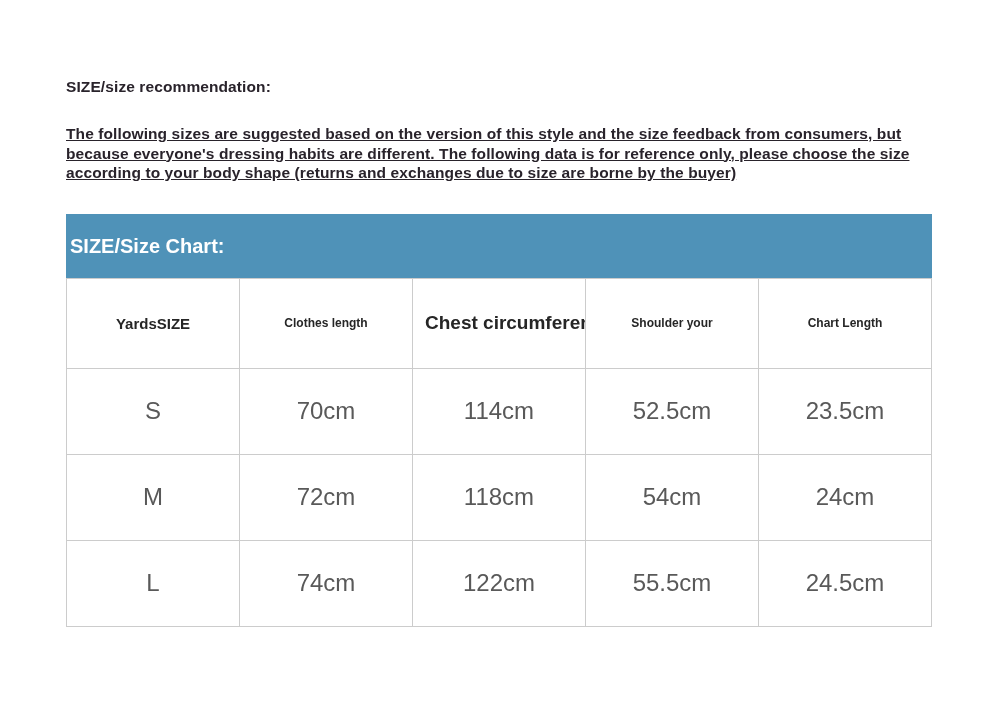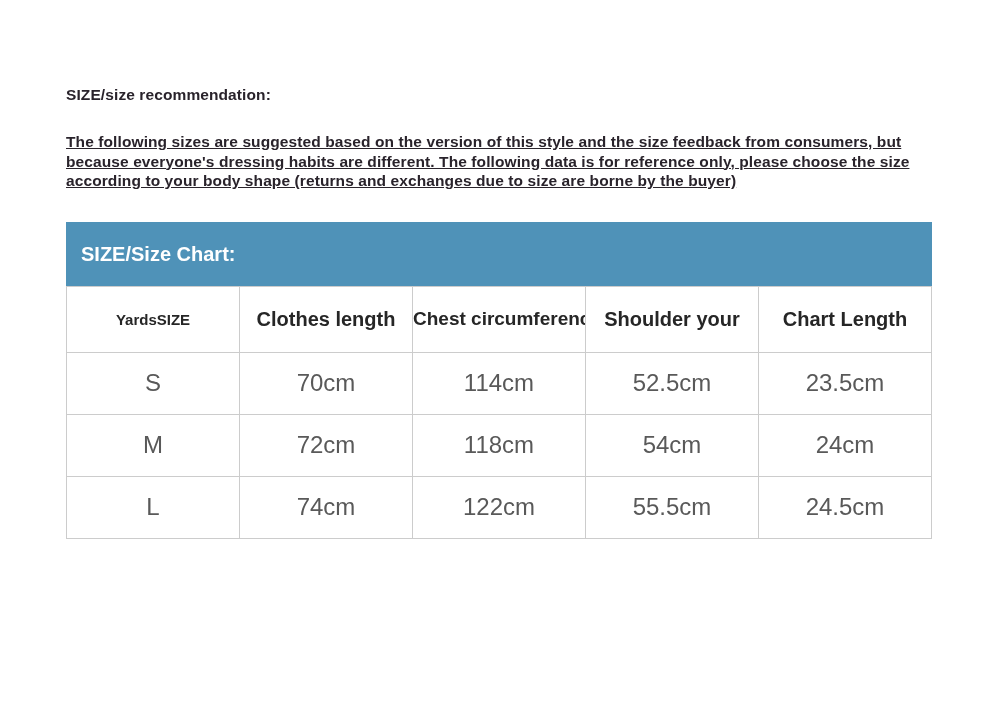--- a/index.html
+++ b/index.html
@@ -8,47 +8,47 @@
     --cell-text:#595959;
     --th-text:#262626;
     --border:#cccccc;
   }
   html,body{margin:0;padding:0;background:#ffffff;}
   body{
     width:1000px;height:708px;position:relative;overflow:hidden;
     font-family:"Liberation Sans","DejaVu Sans",sans-serif;
     -webkit-font-smoothing:antialiased;
   }
-  .content{position:absolute;left:66px;top:8px;width:866px;}
+  .content{position:absolute;left:66px;top:0;width:866px;}
   .heading{
     margin:78px 0 0 0;
     font-size:15.5px;font-weight:bold;color:var(--ink);
     letter-spacing:0.1px;
   }
   .desc{
     margin:28px 0 0 0;
     font-size:15.5px;font-weight:bold;color:var(--ink);
     line-height:19.5px;letter-spacing:0.1px;text-decoration:underline;
   }
   .bar{
     margin-top:31px;height:64px;background:var(--blue);
     color:#ffffff;font-size:20px;font-weight:bold;
-    line-height:64px;padding-left:15px;box-sizing:border-box;
+    line-height:64px;padding-left:4px;box-sizing:border-box;
   }
   table.size-table{
     width:866px;border-collapse:collapse;table-layout:fixed;
     background:#ffffff;
   }
   .size-table th,.size-table td{
     border:1px solid var(--border);
     text-align:center;vertical-align:middle;
-    padding:0;overflow:hidden;white-space:nowrap;
+    padding:12px;overflow:hidden;white-space:nowrap;
   }
   .size-table th{
-    height:65px;color:var(--th-text);font-weight:bold;font-size:20px;
+    height:65px;color:var(--th-text);font-weight:bold;font-size:12px;
   }
   .size-table th:nth-child(1){font-size:15px;}
   .size-table th:nth-child(3){font-size:19px;}
   .size-table td{
     height:61px;color:var(--cell-text);font-size:24px;font-weight:normal;
   }
 </style>
 </head>
 <body>
 

